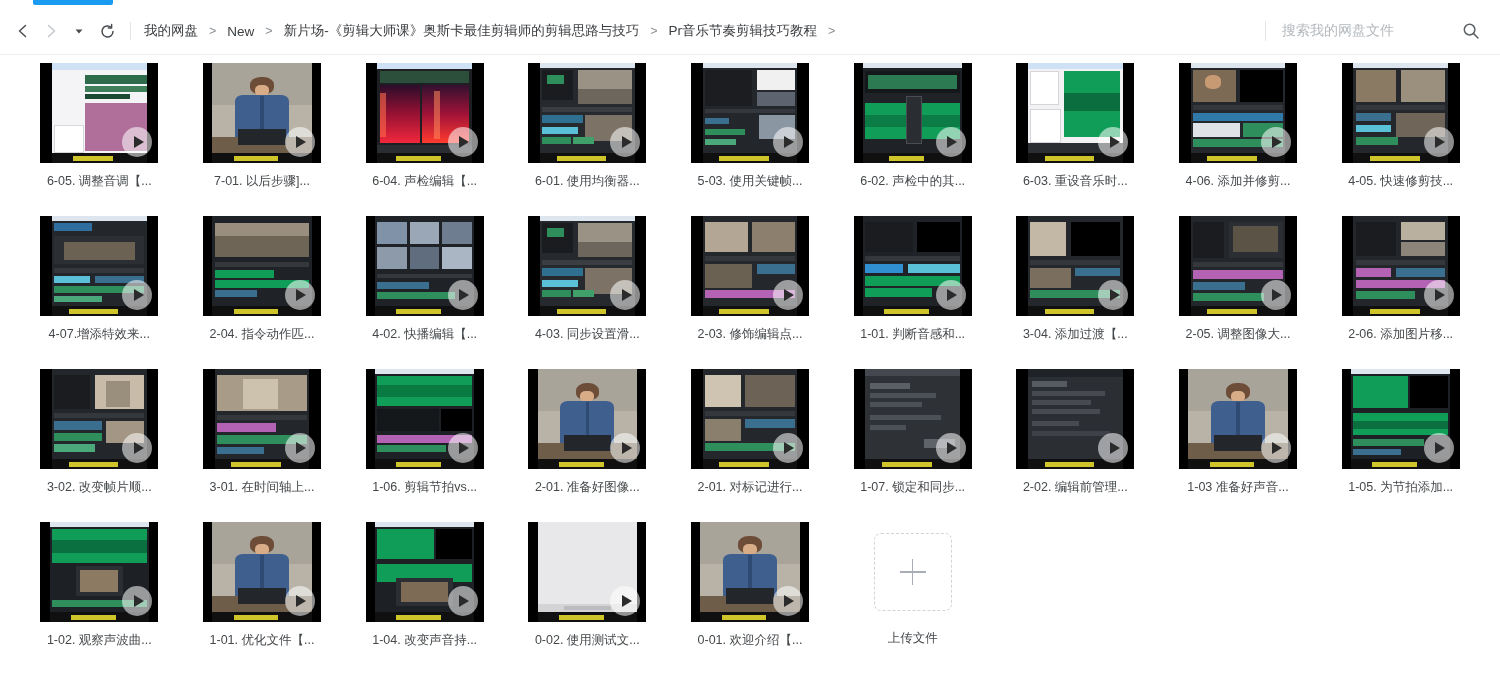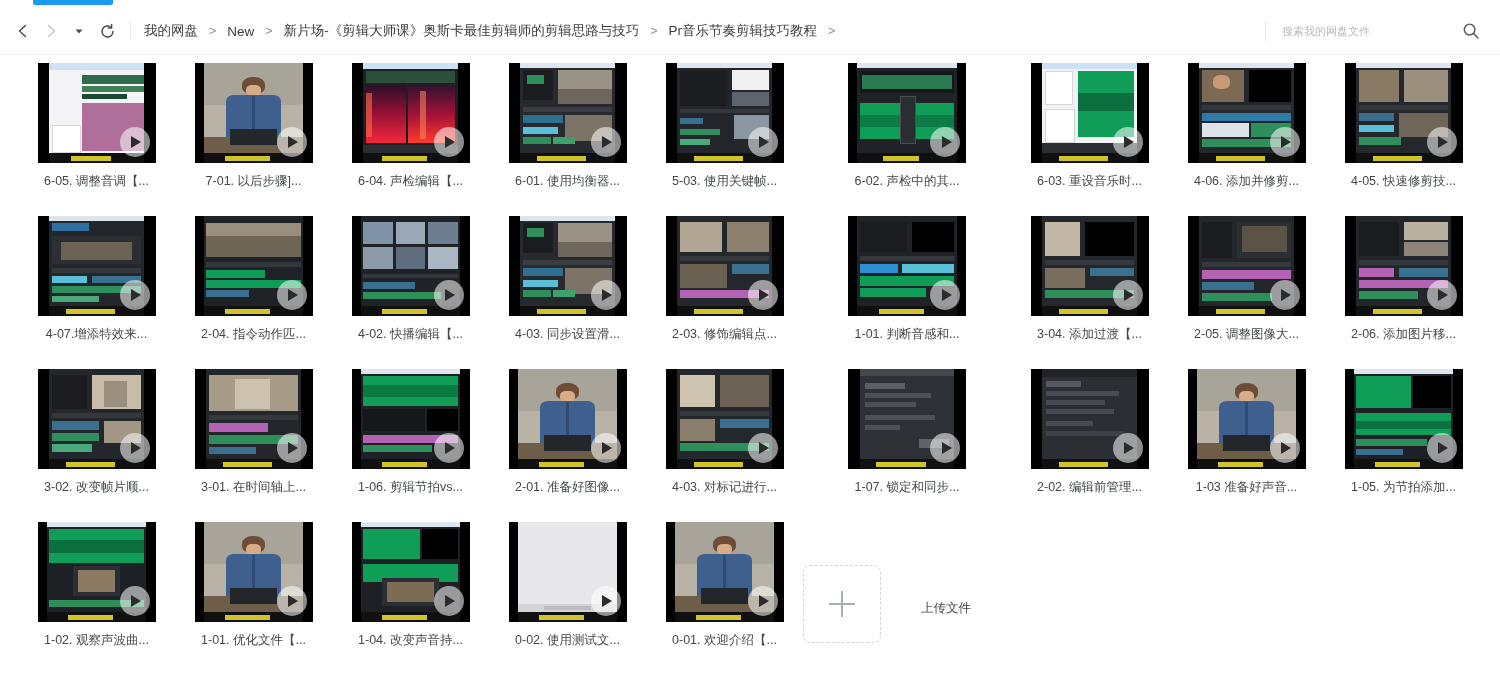--- a/index.html
+++ b/index.html
@@ -47,22 +47,22 @@
     color: #8a8f94; margin: 0 10px; font-size: 12.5px; flex: 0 0 auto;
   }
 
   #search-wrap {
     display: flex; align-items: center; flex: 0 0 auto;
     height: 30px; padding-right: 16px; margin-left: 12px;
   }
   #search-divider { width: 1px; height: 20px; background: #e4e7ea; margin-right: 16px; }
   #search-input {
     border: none; outline: none; width: 168px; height: 24px;
-    font-size: 11px; color: #3d4043;
-    font-family: Liberation Sans, sans-serif;
+    font-size: 14px; color: #3d4043;
+    font-family: Liberation Serif, serif;
     background: transparent;
   }
   #search-input::placeholder { color: #b4b9bd; }
   #search-icon { width: 26px; height: 26px; display: flex; align-items: center; justify-content: center; cursor: pointer; margin-left: 8px; }
 
   
   #file-grid {
     position: absolute; top: 55px; left: 0; width: 1500px; height: 642px;
     padding: 8px 18px 0 18px;
     display: grid;
@@ -101,21 +101,21 @@
   }
 
   .tile-label {
     margin-top: 11px; width: 130px; text-align: center;
     font-size: 12.5px; color: #44484b; line-height: 15px;
     white-space: nowrap; overflow: hidden;
     font-family: "Liberation Sans", "DejaVu Sans", sans-serif;
   }
 
   
-  .upload-tile { display: flex; flex-direction: row; align-items: center; cursor: pointer; }
+  .upload-tile { display: flex; flex-direction: column; align-items: center; cursor: pointer; }
   .upload-box {
     width: 78px; height: 78px; margin-top: 11px;
     border: 1px dashed #cfd4d8; border-radius: 7px;
     display: flex; align-items: center; justify-content: center;
     background: #ffffff;
   }
   .plus-h { position: absolute; width: 26px; height: 1.6px; background: #a8aeb3; }
   .plus-v { position: absolute; width: 1.6px; height: 26px; background: #a8aeb3; }
   .plus-holder { position: relative; width: 26px; height: 26px; display: flex; align-items: center; justify-content: center; }
   .upload-label {
@@ -597,21 +597,21 @@
           <div class="vf" style="left:46%;top:6%;width:42%;height:32%;background:#6d6256;"></div>
           <div class="vf" style="left:12%;top:42%;width:76%;height:5%;background:#34383d;"></div>
           <div class="vf" style="left:12%;top:50%;width:30%;height:22%;background:#8a7e6c;"></div>
           <div class="vf" style="left:46%;top:50%;width:42%;height:9%;background:#3b6f8f;"></div>
           <div class="vf" style="left:12%;top:74%;width:76%;height:8%;background:#2f8f5c;"></div>
           <div class="vf" style="left:10%;top:90%;width:80%;height:10%;background:#101010;"></div>
           <div class="vf" style="left:24%;top:92.5%;width:42%;height:5%;background:#cfc52a;"></div>
         </div>
         <div class="play-badge"></div>
       </div>
-      <div class="tile-label">4-03. 对标记进行...</div>
+      <div class="tile-label">2-01. 对标记进行...</div>
     </div>
     <div class="tile">
       <div class="thumb">
         <div class="thumb-inner">
           <div class="vf" style="left:10%;top:0;width:80%;height:100%;background:#2e3136;"></div>
           <div class="vf" style="left:10%;top:0;width:80%;height:7%;background:#45494f;"></div>
           <div class="vf" style="left:14%;top:14%;width:34%;height:6%;background:#5a5f66;"></div>
           <div class="vf" style="left:14%;top:24%;width:56%;height:5%;background:#4c5057;"></div>
           <div class="vf" style="left:14%;top:33%;width:44%;height:5%;background:#4c5057;"></div>
           <div class="vf" style="left:14%;top:46%;width:60%;height:5%;background:#4c5057;"></div>

